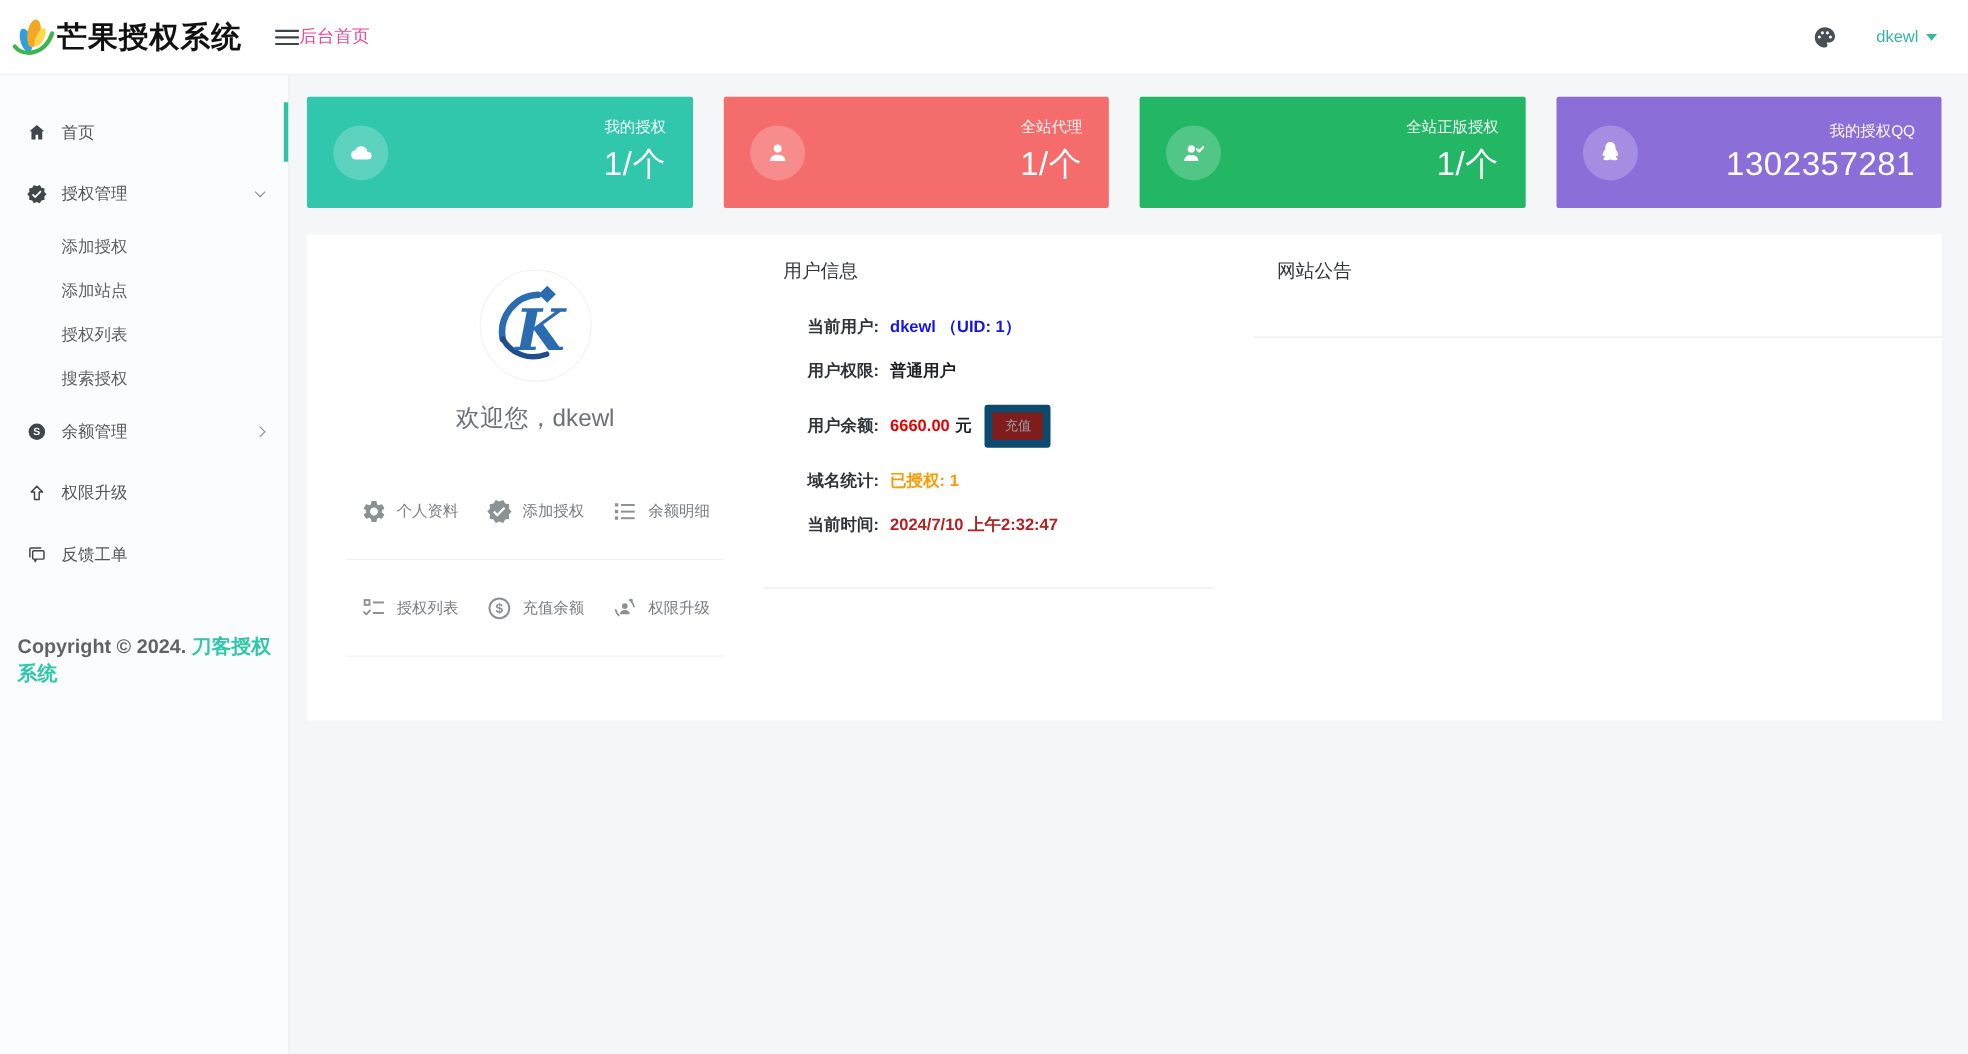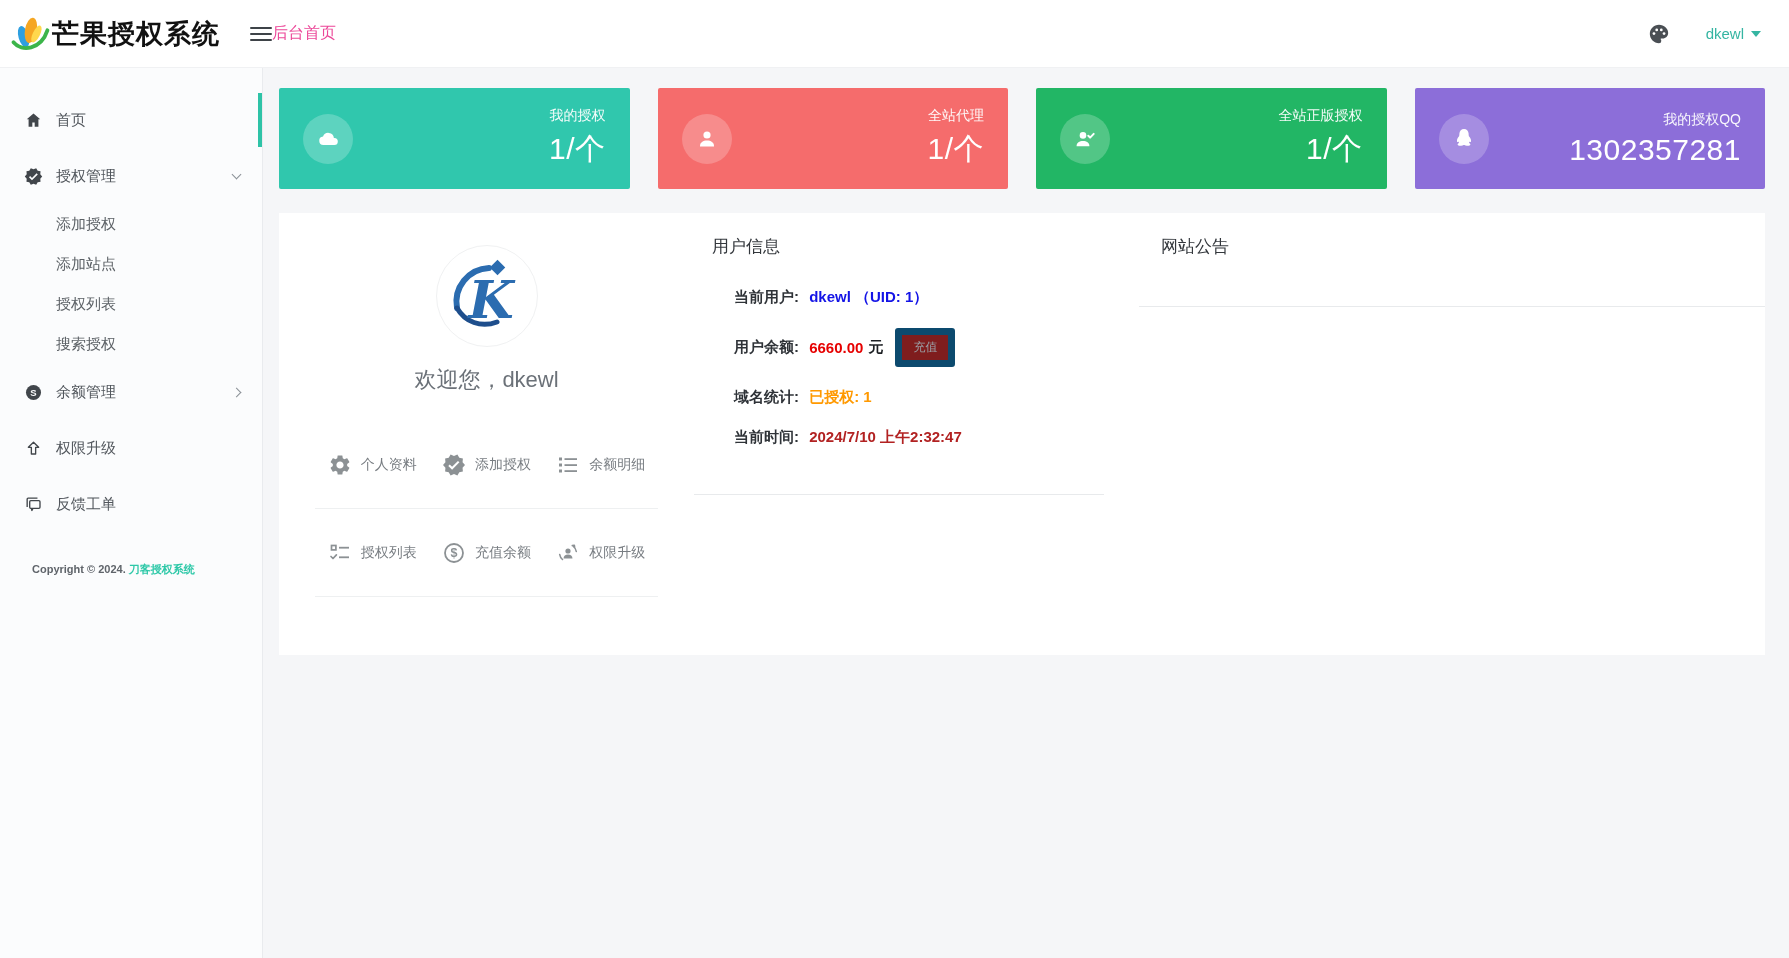--- a/index.html
+++ b/index.html
@@ -49,21 +49,21 @@
   .menu-item.active::after {
     content:""; position:absolute; right:0; top:1px; bottom:1px; width:4px; background:#2ec3a7;
   }
   .sub-item {
     height:40px; display:flex; align-items:center; padding-left:56px;
     font-size:15px; color:#5c6166; cursor:pointer;
   }
   .chev { width:7px; height:7px; border-right:1.5px solid #8a9096; border-bottom:1.5px solid #8a9096; margin-left:auto; }
   .chev.down { transform:rotate(45deg); margin-top:-4px; }
   .chev.right { transform:rotate(-45deg); }
-  .copyright { margin-top:30px; padding-left:32px; font-size:11px; font-weight:700; color:#5f646a; }
+  .copyright { margin-top:44px; padding-left:16px; font-size:18px; font-weight:700; color:#5f646a; }
   .copyright a { color:#2ec8a8; text-decoration:none; cursor:pointer; }
 
   
   .cards { display:flex; gap:28px; margin-top:8px; }
   .stat-card {
     flex:1; height:101px; border-radius:2px; display:flex; align-items:center;
     padding:0 24px; color:#fff; cursor:pointer;
   }
   .icon-circle {
     width:50px; height:50px; border-radius:50%; background:rgba(255,255,255,.22);
@@ -322,20 +322,24 @@
       </section>
 
       <section class="info-col">
         <h3 class="panel-title">用户信息</h3>
         <div class="info-rows">
           <div class="info-row">
             <span class="lbl">当前用户: </span>
             <span class="val-blue">dkewl （UID: 1）</span>
           </div>
           <div class="info-row">
+            <span class="lbl">用户权限: </span>
+            <span class="val-bold">普通用户</span>
+          </div>
+          <div class="info-row">
             <span class="lbl">用户余额: </span>
             <span class="val-red">6660.00</span>
             <span class="val-unit">元</span>
             <button class="recharge-btn">充值</button>
           </div>
           <div class="info-row">
             <span class="lbl">域名统计: </span>
             <span class="val-orange">已授权: 1</span>
           </div>
           <div class="info-row">

